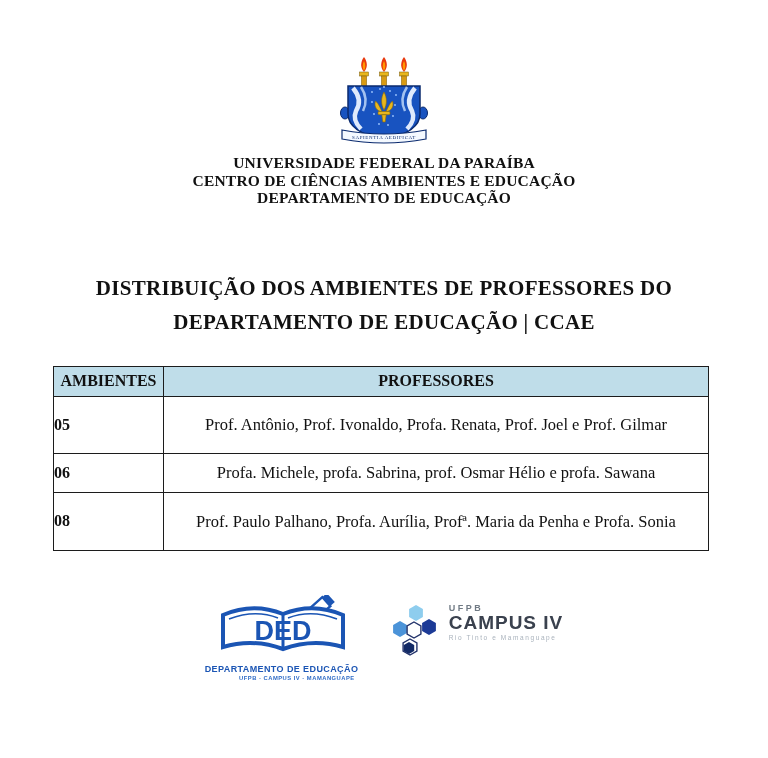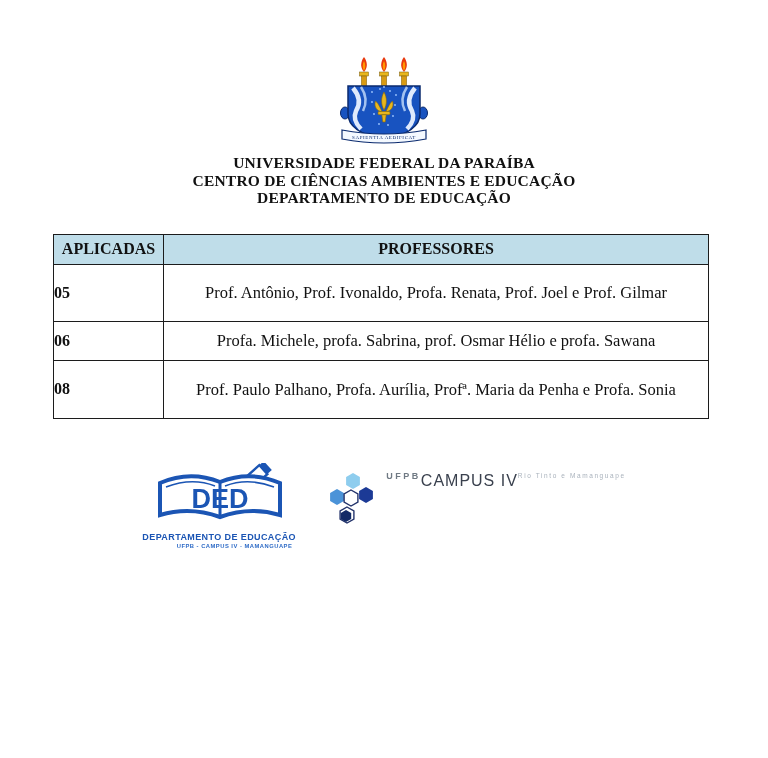--- a/index.html
+++ b/index.html
@@ -44,25 +44,25 @@
   
   .logos { margin-top:44px; display:flex; justify-content:center;
            align-items:flex-start; gap:34px;
            font-family:"Liberation Sans","DejaVu Sans",sans-serif; }
   .ded-block { width:150px; text-align:right; }
   .ded-name { color:#1b55b4; font-weight:bold; font-size:9px;
               letter-spacing:.4px; margin-top:1px; white-space:nowrap; }
   .ded-campus { color:#2e6bc6; font-weight:bold; font-size:5.8px;
                 letter-spacing:.5px; margin-top:1px; white-space:nowrap; }
   .campus-block { display:flex; align-items:flex-start; gap:8px; padding-top:8px; }
-  .campus-text { display:flex; }
+  .campus-text { display:flex; flex-direction:column; }
   .campus-ufpb { color:#707a84; font-size:9px; letter-spacing:2.5px;
                  font-weight:bold; }
-  .campus-name { color:#3a414e; font-size:16px; letter-spacing:1px;
-                 font-weight:normal; line-height:20px; }
+  .campus-name { color:#3a414e; font-size:19px; letter-spacing:1px;
+                 font-weight:bold; line-height:20px; }
   .campus-tagline { color:#a9b2bc; font-size:6.5px; letter-spacing:1.6px;
                     margin-top:1px; }
 </style>
 </head>
 <body>
 
 <div class="page">
 
   <div class="crest-wrap">
     <svg width="104" height="94" viewBox="0 0 104 94">
@@ -124,25 +124,29 @@
       <text x="52" y="82.5" font-size="5" text-anchor="middle" fill="#0a2a6e" font-family="Liberation Serif, serif" letter-spacing="0.6">SAPIENTIA AEDIFICAT</text>
     </svg>
   </div>
 
   <div class="org-block">
     <div>UNIVERSIDADE FEDERAL DA PARAÍBA</div>
     <div>CENTRO DE CIÊNCIAS AMBIENTES E EDUCAÇÃO</div>
     <div>DEPARTAMENTO DE EDUCAÇÃO</div>
   </div>
 
+  <div class="doc-title">
+    <div>DISTRIBUIÇÃO DOS AMBIENTES DE PROFESSORES DO</div>
+    <div>DEPARTAMENTO DE EDUCAÇÃO | CCAE</div>
+  </div>
 
   <table class="doc-table">
     <thead>
       <tr>
-        <th class="col-ambiente">APLICADAS</th>
+        <th class="col-ambiente">AMBIENTES</th>
         <th>PROFESSORES</th>
       </tr>
     </thead>
     <tbody>
         <tr>
           <td class="cell-ambiente">05</td>
           <td class="cell-prof">
             <div class="wrap">Prof. Antônio, Prof. Ivonaldo, Profa. Renata, Prof.  Joel e Prof. Gilmar</div>
           </td>
         </tr>

